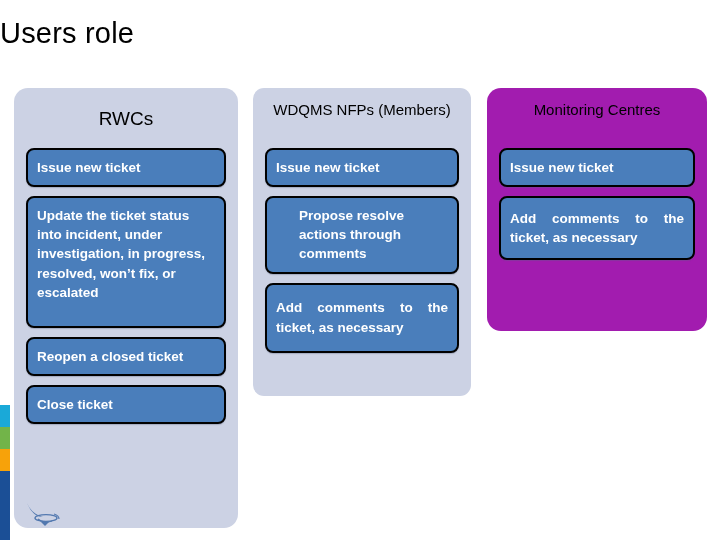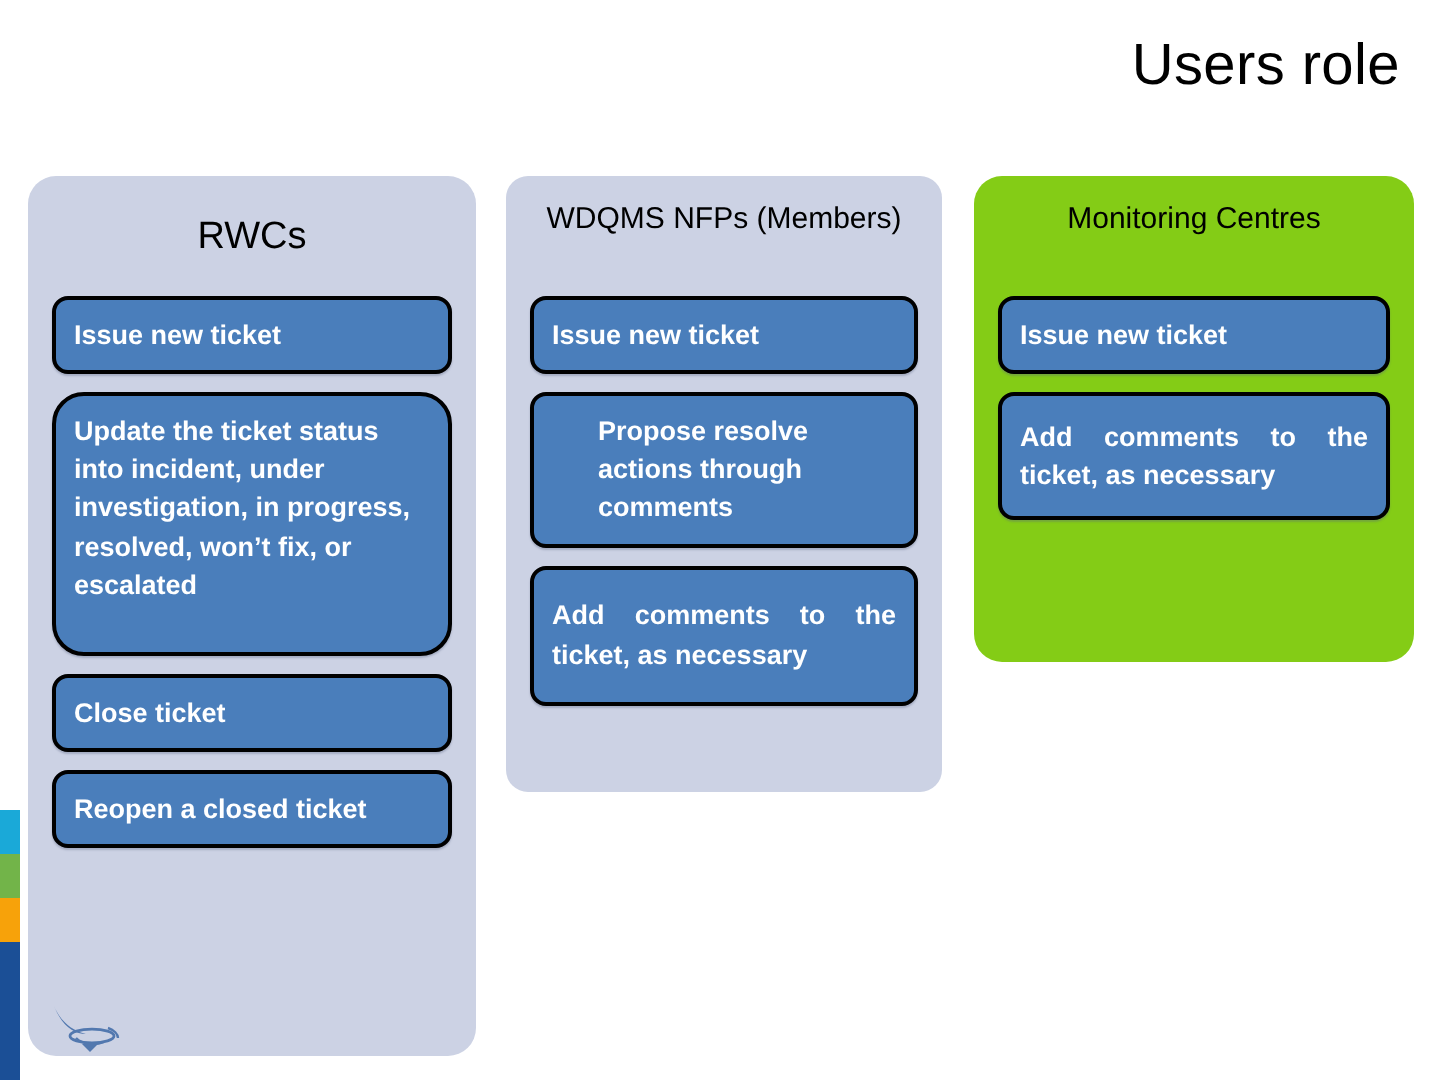--- a/index.html
+++ b/index.html
@@ -39,21 +39,21 @@
   .bar-green  { height: 22px; }
   .bar-orange { height: 22px; }
   .bar-navy   { height: 69px; }
 
   
   .slide-title {
     position: absolute;
     left: 0;
     top: 18px;
     width: 700px;
-    text-align: right;
+    text-align: left;
     font-size: 29px;
     font-weight: 400;
     color: #000000;
     letter-spacing: 0.2px;
     line-height: 1.1;
   }
 
   
   .columns {
     position: absolute;
@@ -135,33 +135,33 @@
     <span class="bar-navy" style="background: rgb(27, 79, 150);"></span>
   </div>
 
   <div class="slide-title">Users role</div>
 
   <div class="columns">
 
     <div class="column col-1" style="background: rgb(204, 210, 228);">
       <div class="col-header">RWCs</div>
       <div class="item single" style="background: rgb(74, 126, 187);">Issue new ticket</div>
-      <div class="item tall" style="background: rgb(74, 126, 187); border-radius: 16px;">Update the ticket status into incident, under investigation, in progress, resolved, won’t fix, or escalated</div>
+      <div class="item tall" style="background: rgb(74, 126, 187);">Update the ticket status into incident, under investigation, in progress, resolved, won’t fix, or escalated</div>
+      <div class="item single" style="background: rgb(74, 126, 187);">Reopen a closed ticket</div>
       <div class="item single" style="background: rgb(74, 126, 187);">Close ticket</div>
-      <div class="item single" style="background: rgb(74, 126, 187);">Reopen a closed ticket</div>
     </div>
 
     <div class="column col-2" style="background: rgb(204, 210, 228); border-radius: 11px;">
       <div class="col-header">WDQMS NFPs (Members)</div>
       <div class="item single" style="background: rgb(74, 126, 187);">Issue new ticket</div>
       <div class="item block" style="background: rgb(74, 126, 187); padding-left: 32px;">Propose resolve actions through comments</div>
       <div class="item block justify" style="background: rgb(74, 126, 187);">Add comments to the ticket, as necessary</div>
     </div>
 
-    <div class="column col-3" style="background: #84cc16;">
+    <div class="column col-3" style="background: #a21caf;">
       <div class="col-header">Monitoring Centres</div>
       <div class="item single" style="background: rgb(74, 126, 187);">Issue new ticket</div>
       <div class="item block justify" style="background: rgb(74, 126, 187);">Add comments to the ticket, as necessary</div>
     </div>
 
   </div>
 
   <svg class="emblem" viewBox="0 0 42 30">
     <g fill="#2a5b9e">
       <path d="M3 3 C6 10, 11 15, 19 17 C13 17, 7 13, 3 3 Z"></path>

